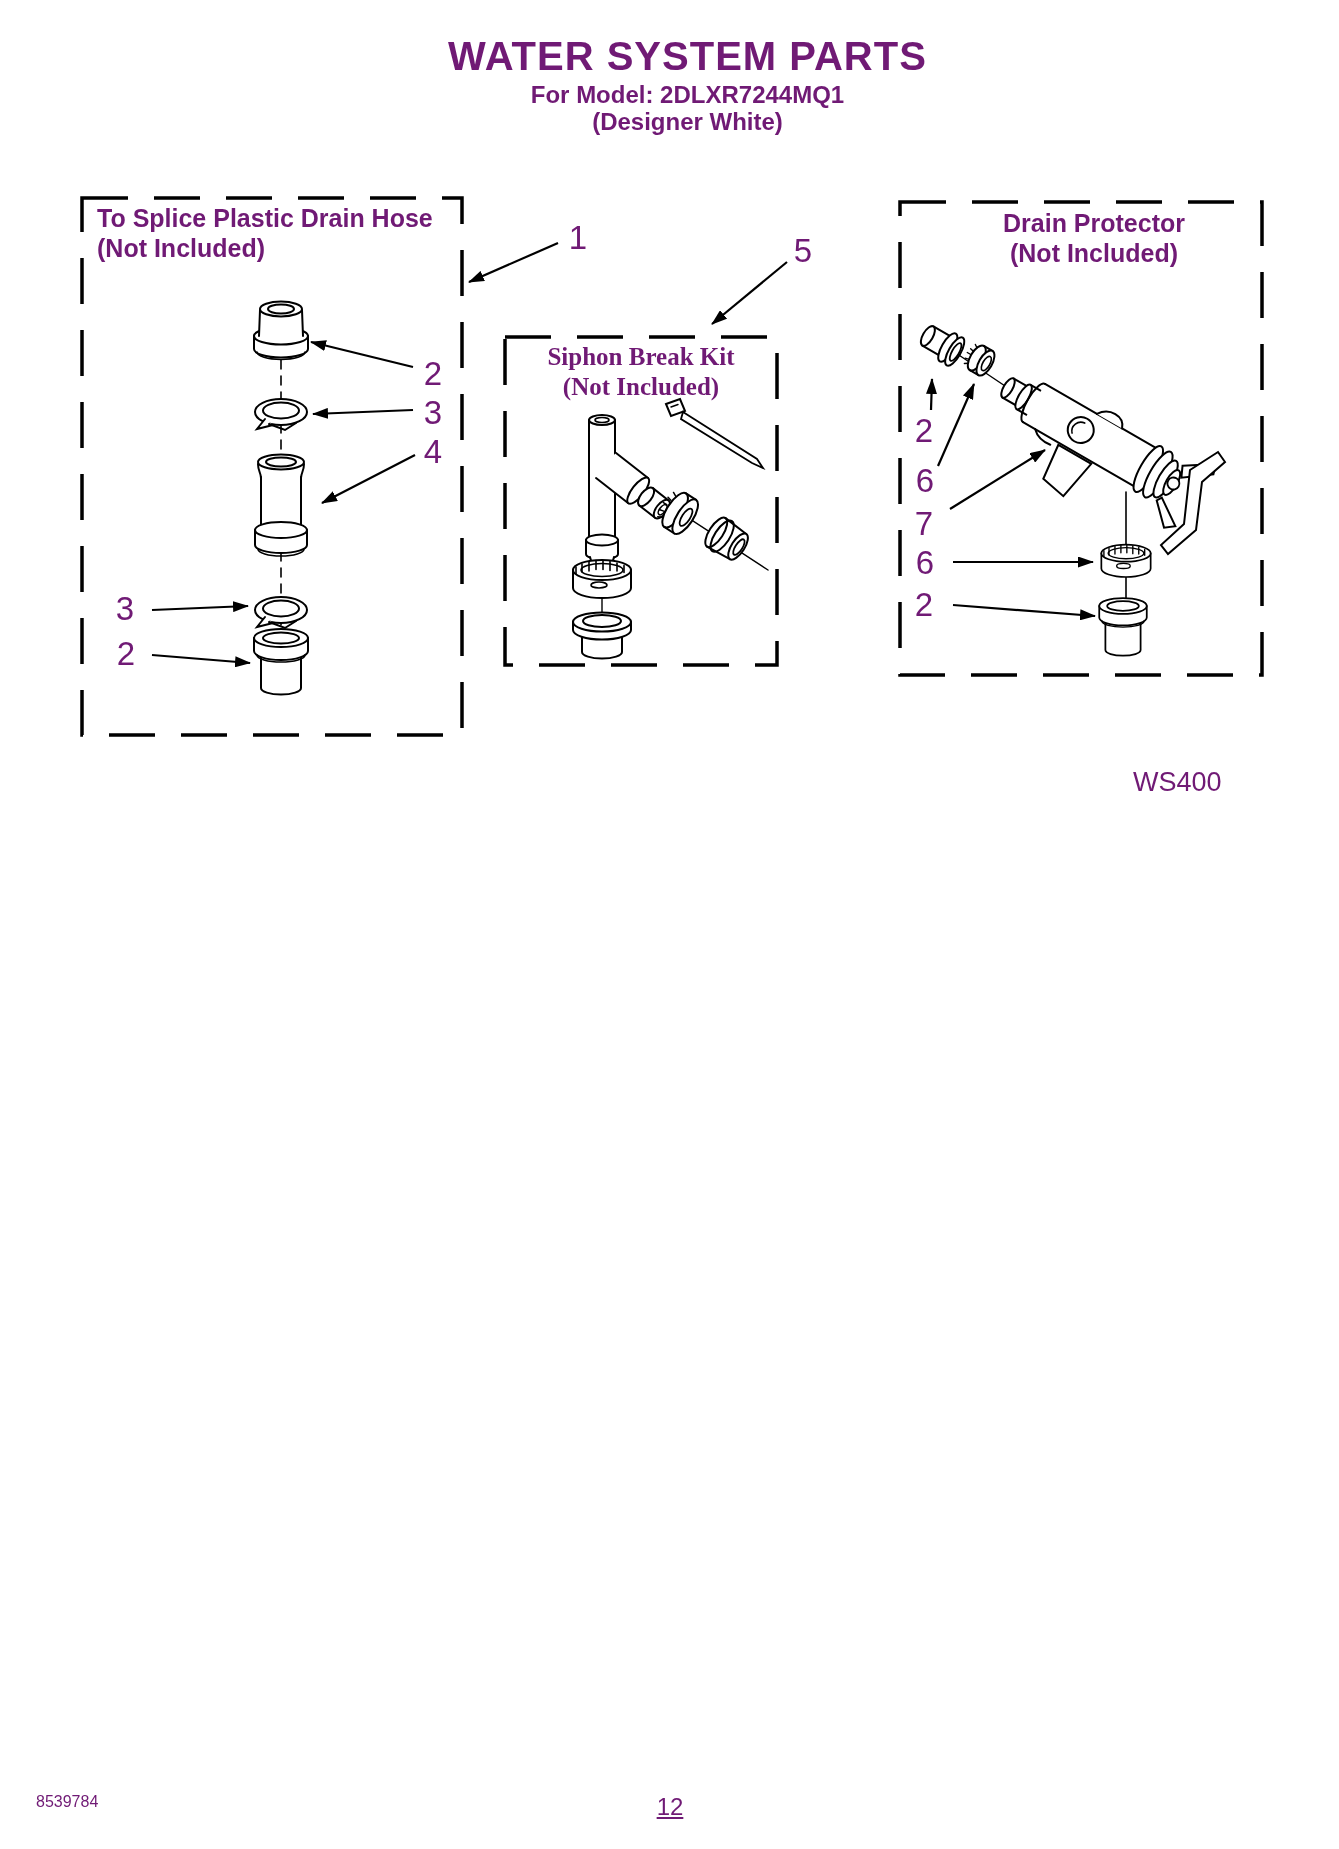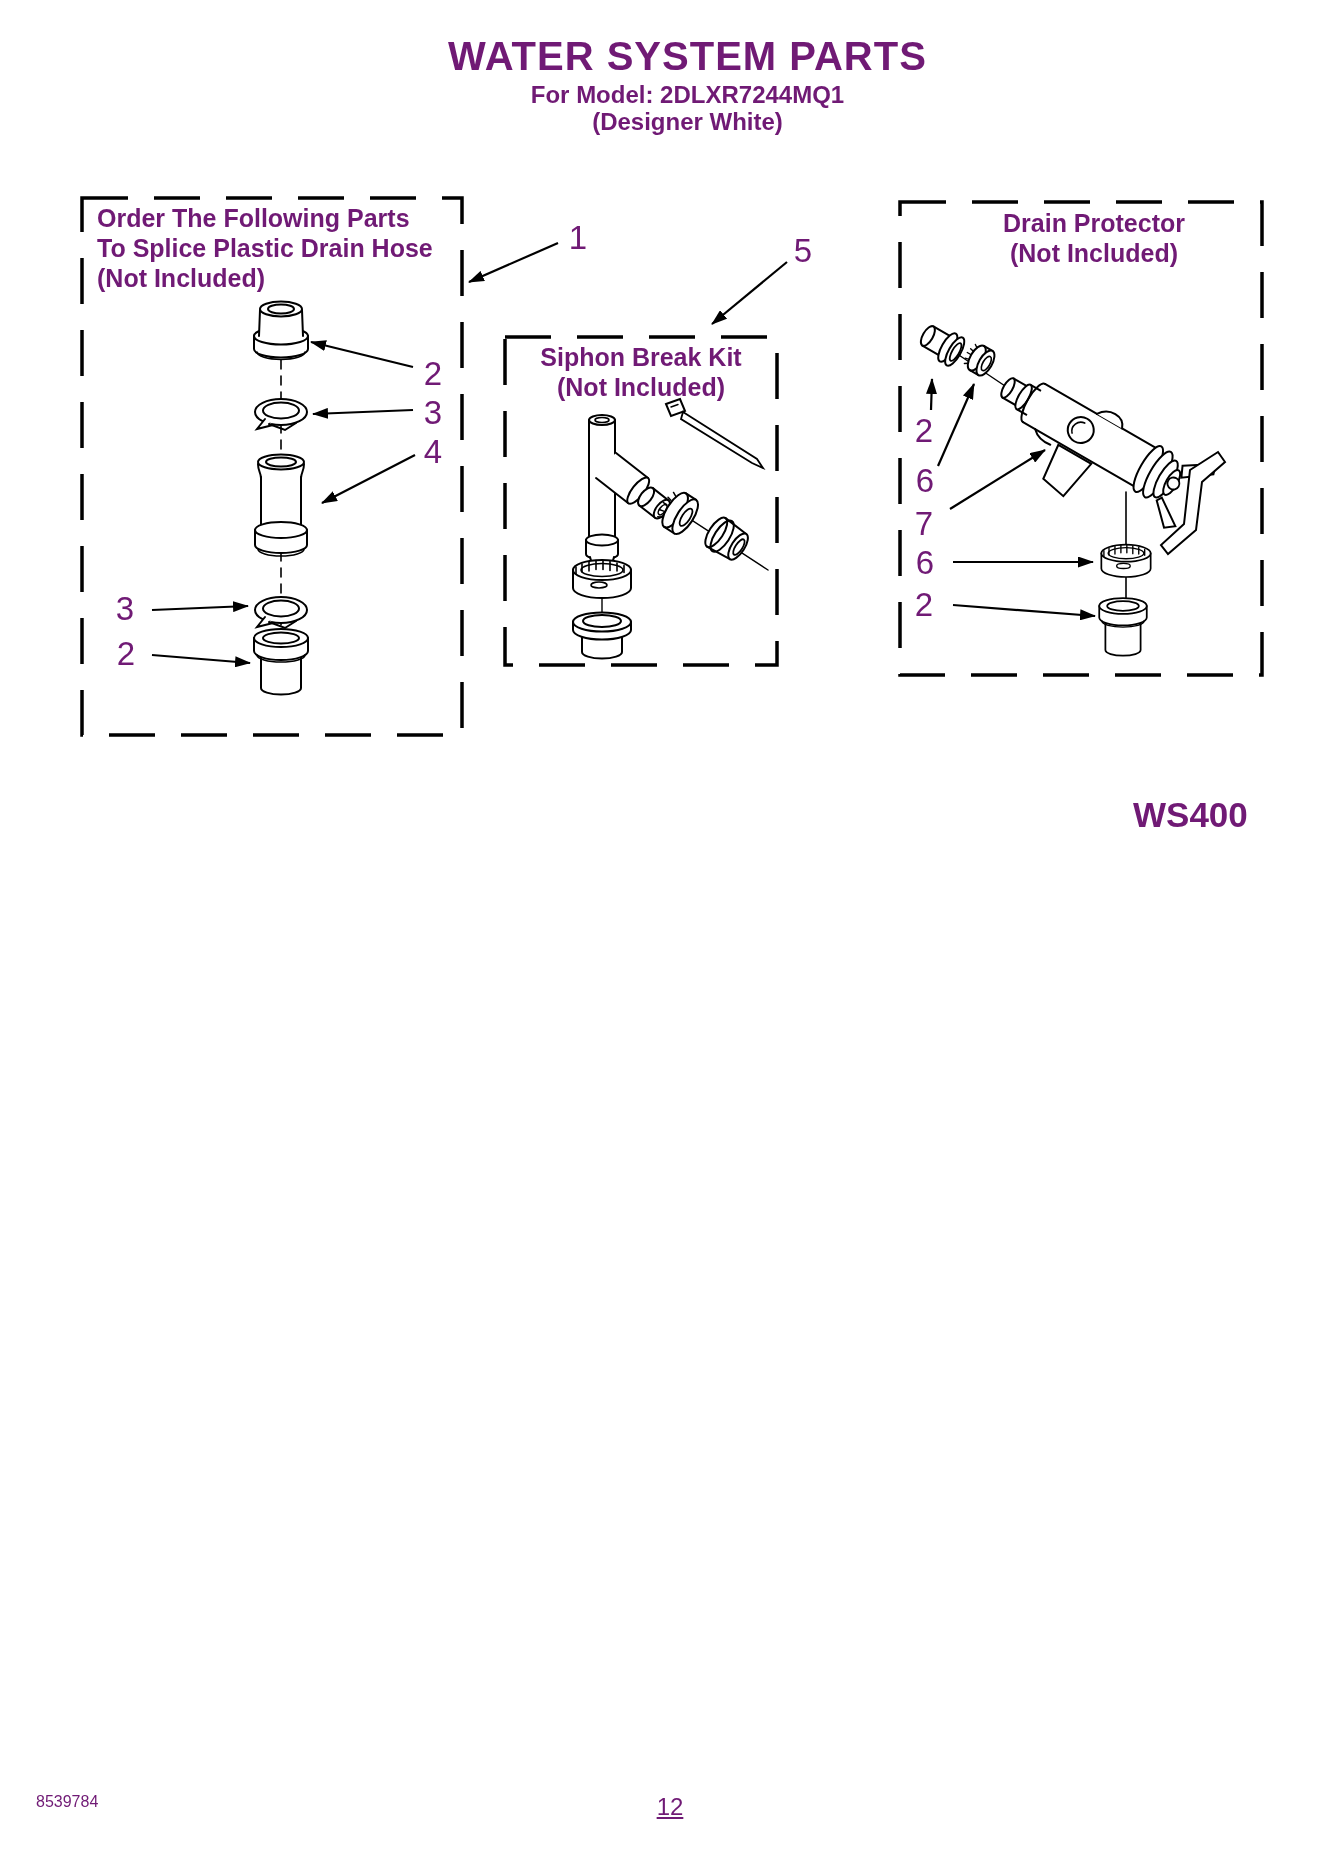--- a/index.html
+++ b/index.html
@@ -5,24 +5,24 @@
   html,body{margin:0;padding:0;background:#e8e8e8;}
   .page{position:relative;width:1339px;height:1849px;background:#ffffff;margin:0 auto;
         font-family:"Liberation Sans",sans-serif;color:#701a75;overflow:hidden;}
   svg{position:absolute;left:0;top:0;}
   .txt{position:absolute;white-space:nowrap;}
   .title{left:18px;top:34px;width:1339px;text-align:center;font-size:40px;font-weight:bold;letter-spacing:1px;}
   .sub1{left:18px;top:81px;width:1339px;text-align:center;font-size:24px;font-weight:bold;}
   .sub2{left:18px;top:108px;width:1339px;text-align:center;font-size:24px;font-weight:bold;}
   .boxtitle{font-size:25px;font-weight:bold;line-height:30px;}
   .splice-title{left:97px;top:203px;text-align:left;}
-  .siphon-title{left:505px;top:342px;width:272px;text-align:center;}
+  .siphon-title{left:505px;top:342px;width:272px;text-align:center;font-family:Liberation Serif, serif;}
   .drain-title{left:913px;top:208px;width:362px;text-align:center;}
   .callout{position:absolute;transform:translate(-50%,-50%);font-size:33px;font-weight:400;}
-  .ws{left:1133px;top:795px;font-size:35px;font-weight:bold;}
+  .ws{left:1133px;top:767px;font-size:27px;}
   .docnum{left:36px;top:1793px;font-size:16px;}
   .pagenum{left:595px;top:1793px;width:150px;text-align:center;font-size:24px;text-decoration:underline;}
 </style>
 </head>
 <body>
 
 <div class="page">
 
   <svg width="1339" height="900" viewBox="0 0 1339 900">
     <defs>
@@ -214,21 +214,20 @@
       <line x1="953" y1="562" x2="1093" y2="562" marker-end="url(#ah)"></line>
       <line x1="953" y1="605" x2="1095" y2="616" marker-end="url(#ah)"></line>
     </g>
   </svg>
 
   <div class="txt title">WATER SYSTEM PARTS</div>
   <div class="txt sub1">For Model: 2DLXR7244MQ1</div>
   <div class="txt sub2">(Designer White)</div>
 
   <div class="txt boxtitle splice-title">
-    <div>Order The Following Parts</div>
     <div>To Splice Plastic Drain Hose</div>
     <div>(Not Included)</div>
   </div>
 
   <div class="txt boxtitle siphon-title">
     <div>Siphon Break Kit</div>
     <div>(Not Included)</div>
   </div>
 
   <div class="txt boxtitle drain-title">

